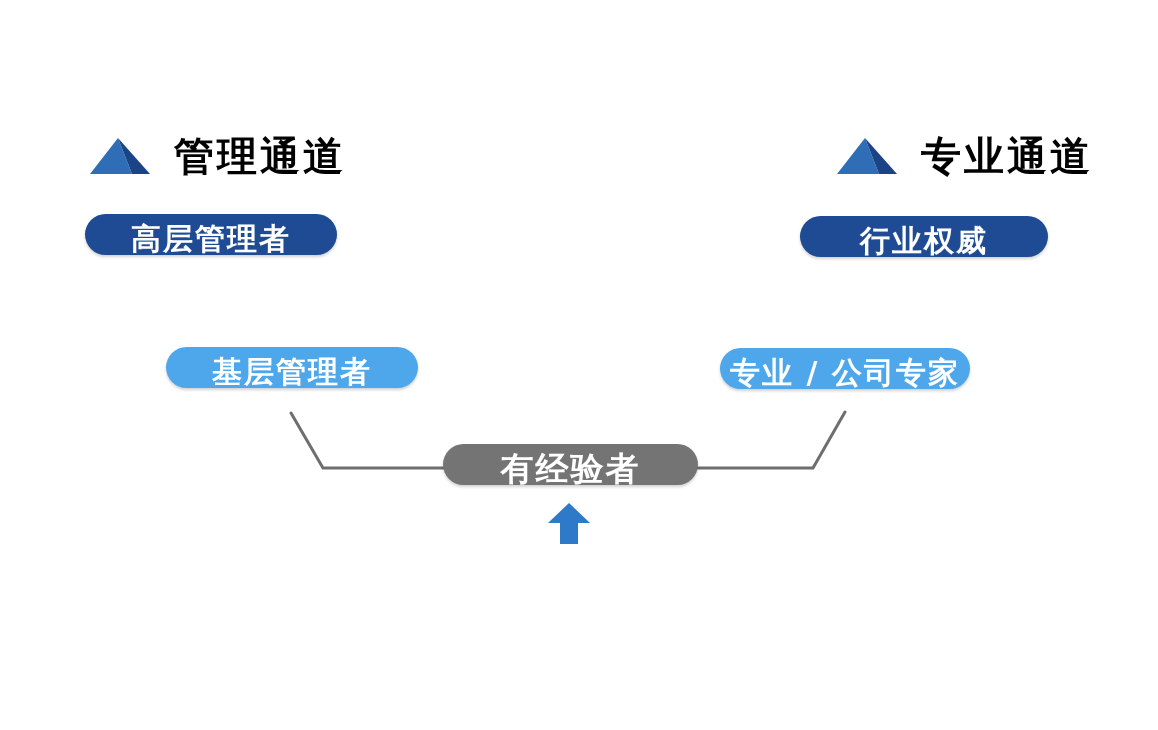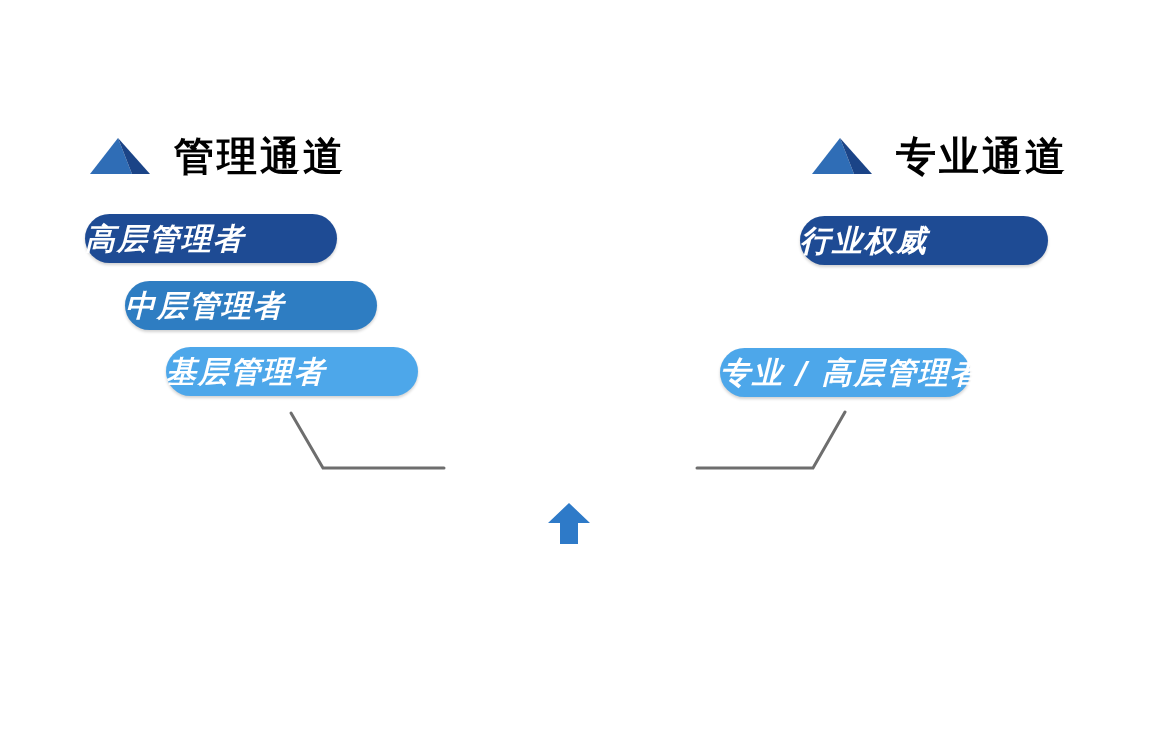--- a/index.html
+++ b/index.html
@@ -36,30 +36,30 @@
     white-space: nowrap;
     line-height: 52px;
   }
   .pyramid {
     width: 64px;
     height: 40px;
     flex: 0 0 auto;
   }
   .pill {
     position: absolute;
-    height: 49px;
+    height: 41px;
     border-radius: 26px;
     color: #ffffff;
     font-size: 30px;
     letter-spacing: 2px;
     font-weight: 600;
+    text-align: center;
     line-height: 49px;
     white-space: nowrap;
     box-shadow: 0 2px 3px rgba(0,0,0,0.18);
-    font-style: italic;
   }
   .pill.dark   { background: #1e4b94; }
   .pill.mid    { background: #2e7dc2; }
   .pill.light  { background: #4da7ea; }
   .pill.gray   { background: #757474; }
   .pill.center-pill { font-size: 33px; }
   .up-arrow {
     position: absolute;
     width: 42px;
     height: 41px;
@@ -76,33 +76,33 @@
   </svg>
 
   <div class="channel-header" style="left:88px; top:130px;">
     <svg class="pyramid" viewBox="0 0 64 40">
       <polygon points="30,2 2,38 44,38" fill="#2f6db6"></polygon>
       <polygon points="30,2 44,38 62,38" fill="#1b4487"></polygon>
     </svg>
     <span class="title">管理通道</span>
   </div>
 
-  <div class="channel-header" style="left:810px; top:130px;">
+  <div class="channel-header" style="left:835px; top:130px;">
     <svg class="pyramid" viewBox="0 0 64 40">
       <polygon points="30,2 2,38 44,38" fill="#2f6db6"></polygon>
       <polygon points="30,2 44,38 62,38" fill="#1b4487"></polygon>
     </svg>
     <span class="title">专业通道</span>
   </div>
 
   <div class="pill dark" style="left:85px;  top:214px; width:252px;">高层管理者</div>
-  <div class="pill mid" style="left:125px; top:281px; width:252px;">中层管理者</div>
   <div class="pill light" style="left:166px; top:347px; width:252px;">基层管理者</div>
 
   <div class="pill dark" style="left:800px; top:216px; width:248px;">行业权威</div>
-  <div class="pill light" style="left:720px; top:348px; width:250px;">专业 / 高层管理者</div>
+  <div class="pill light" style="left:720px; top:348px; width:250px;">专业 / 公司专家</div>
 
+  <div class="pill gray center-pill" style="left:443px; top:444px; width:255px;">有经验者</div>
 
   <svg class="up-arrow" style="left:548px; top:503px;" viewBox="0 0 42 41">
     <path d="M21 0 L42 20 L30 20 L30 41 L12 41 L12 20 L0 20 Z" fill="#2e7ac8"></path>
   </svg>
 
 </div>
 
 </body></html>

